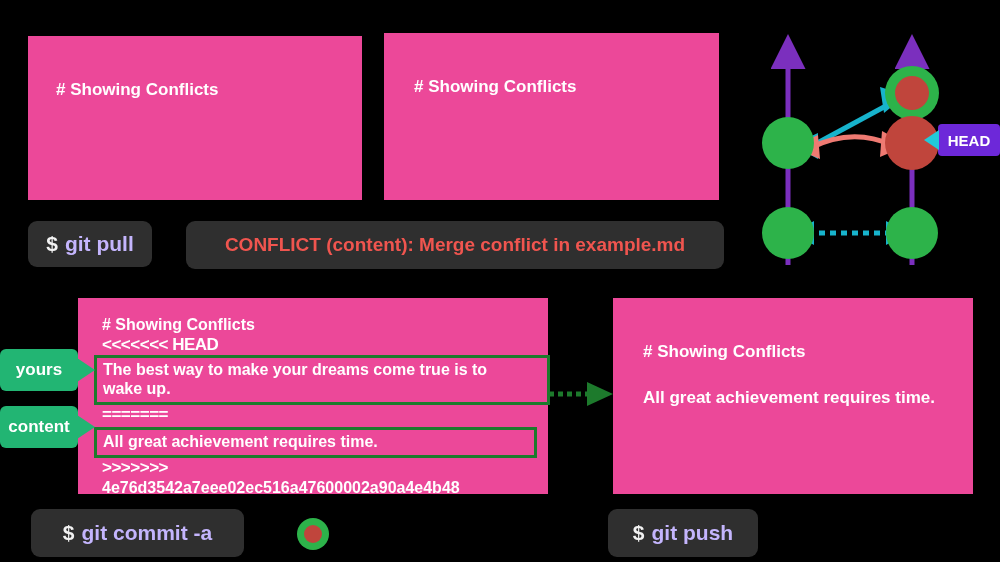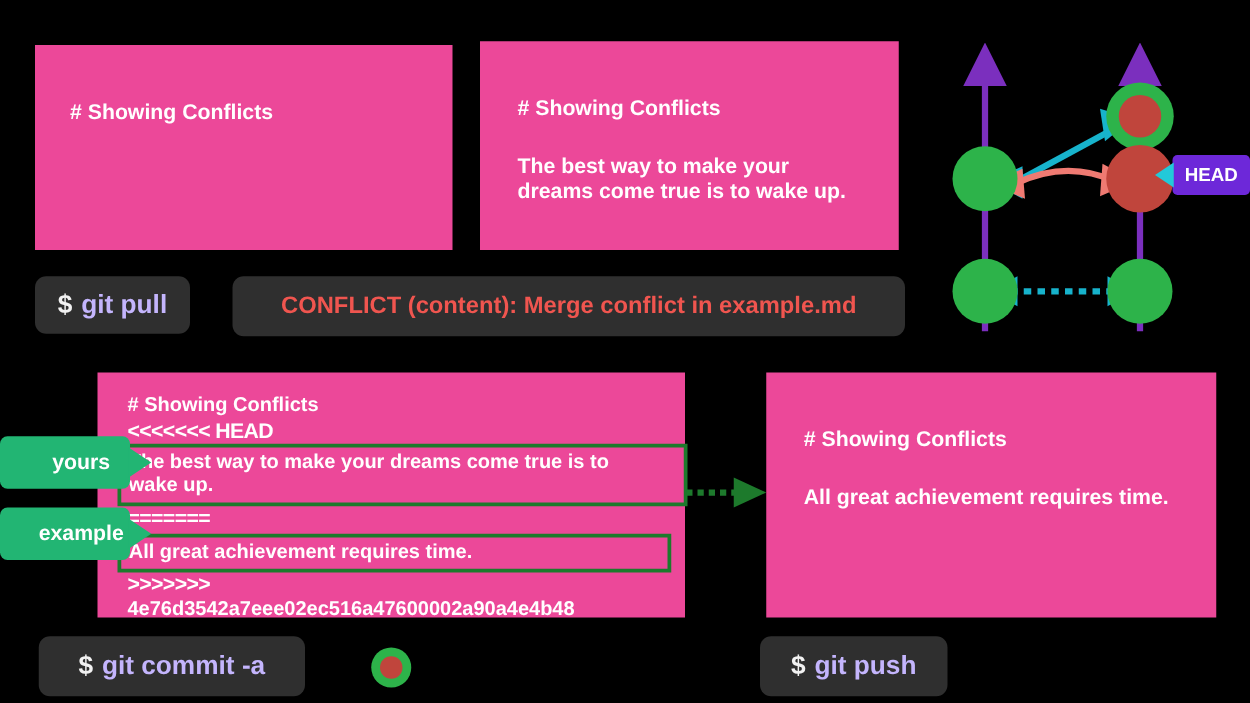--- a/index.html
+++ b/index.html
@@ -89,21 +89,20 @@
 
   
   .side-label {
     position: absolute;
     background: #22b573;
     border-radius: 6px;
     height: 42px;
     display: flex;
     align-items: center;
     justify-content: center;
-    padding-left: 26px;
   }
   .side-label .txt {
     color: #ffffff;
     font-weight: bold;
     font-size: 17px;
   }
   .side-label .beak {
     position: absolute;
     right: -17px;
     top: 50%;
@@ -163,22 +162,20 @@
 
   <div class="note-box" id="box-pull-left">
     <div class="pad">
       <div class="note-line l1"># Showing Conflicts</div>
     </div>
   </div>
 
   <div class="note-box" id="box-pull-right">
     <div class="pad">
       <div class="note-line l1"># Showing Conflicts</div>
-      <div class="note-line l2">The best way to make your
-dreams come true is to wake up.</div>
     </div>
   </div>
 
   <div class="term" id="term-pull">
     <span class="prompt">$</span>
     <span class="cmd">git pull</span>
   </div>
 
   <div class="term" id="term-conflict">
     <span class="err">CONFLICT (content): Merge conflict in example.md</span>
@@ -199,21 +196,21 @@
       <div class="c-line marker">&gt;&gt;&gt;&gt;&gt;&gt;&gt;</div>
       <div class="c-line">4e76d3542a7eee02ec516a47600002a90a4e4b48</div>
     </div>
   </div>
 
   <div class="side-label" id="label-yours">
     <span class="txt">yours</span>
     <span class="beak"></span>
   </div>
   <div class="side-label" id="label-others">
-    <span class="txt">example</span>
+    <span class="txt">content</span>
     <span class="beak"></span>
   </div>
 
   <svg id="mid-arrow" viewBox="0 0 68 32">
     <line x1="2" y1="16" x2="44" y2="16" stroke="#1d7a2c" stroke-width="5" stroke-dasharray="5 4"></line>
     <polygon points="40,4 66,16 40,28" fill="#1d7a2c"></polygon>
   </svg>
 
   <div class="note-box" id="box-resolved">
     <div class="pad">

